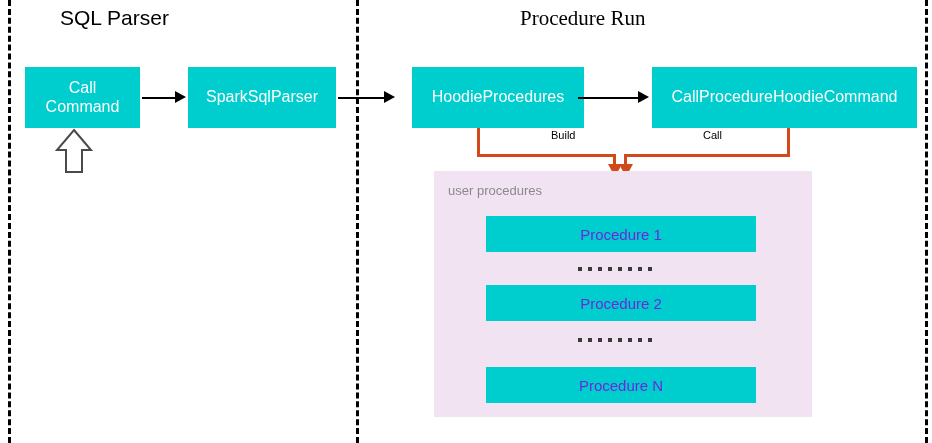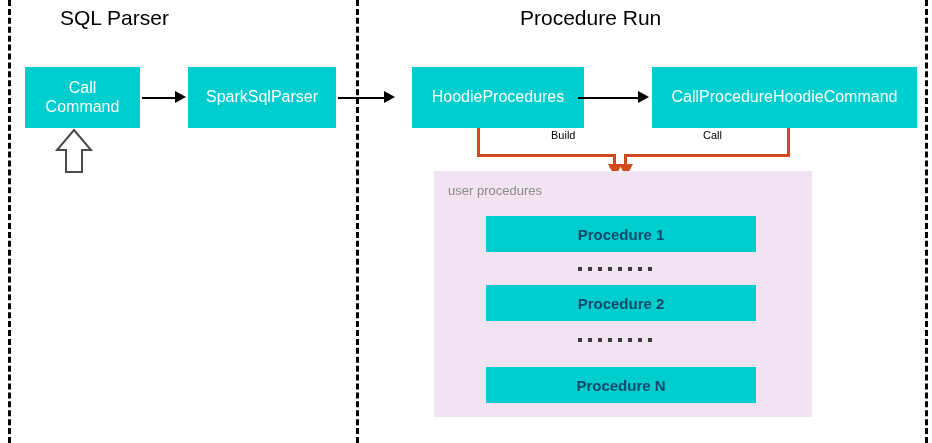--- a/index.html
+++ b/index.html
@@ -92,23 +92,23 @@
   .procpanel-label {
     position: absolute;
     font-size: 13px;
     color: #8a8a8a;
     left: 14px;
     top: 12px;
   }
   .procbox {
     position: absolute;
     background: #00CDCD;
-    color: #0c4a6e;
+    color: #6d28d9;
     font-size: 15px;
-    font-weight: bold;
+    font-weight: normal;
     display: flex;
     align-items: center;
     justify-content: center;
     box-sizing: border-box;
   }
   .dots {
     position: absolute;
     display: flex;
     gap: 6px;
     align-items: center;
@@ -143,21 +143,21 @@
 </head>
 <body>
 
 <div id="canvas">
 
   <div class="vline" style="left:8px;"></div>
   <div class="vline" style="left:356px;"></div>
   <div class="vline" style="left:925px;"></div>
 
   <div class="section-title" style="left:60px; top:6px; width:240px;">SQL Parser</div>
-  <div class="section-title" style="left:520px; top:6px; width:260px;">Procedure Run</div>
+  <div class="section-title" style="left:520px; top:6px; width:260px;font-family:Liberation Serif, serif;">Procedure Run</div>
 
   <div class="tealbox" style="left:25px; top:67px; width:115px; height:61px; flex-direction:column;">
     <span>Call</span>
     <span>Command</span>
   </div>
 
   <div class="tealbox" style="left:188px; top:67px; width:148px; height:61px;">SparkSqlParser</div>
 
   <div class="tealbox" style="left:412px; top:67px; width:172px; height:61px;">HoodieProcedures</div>
 

